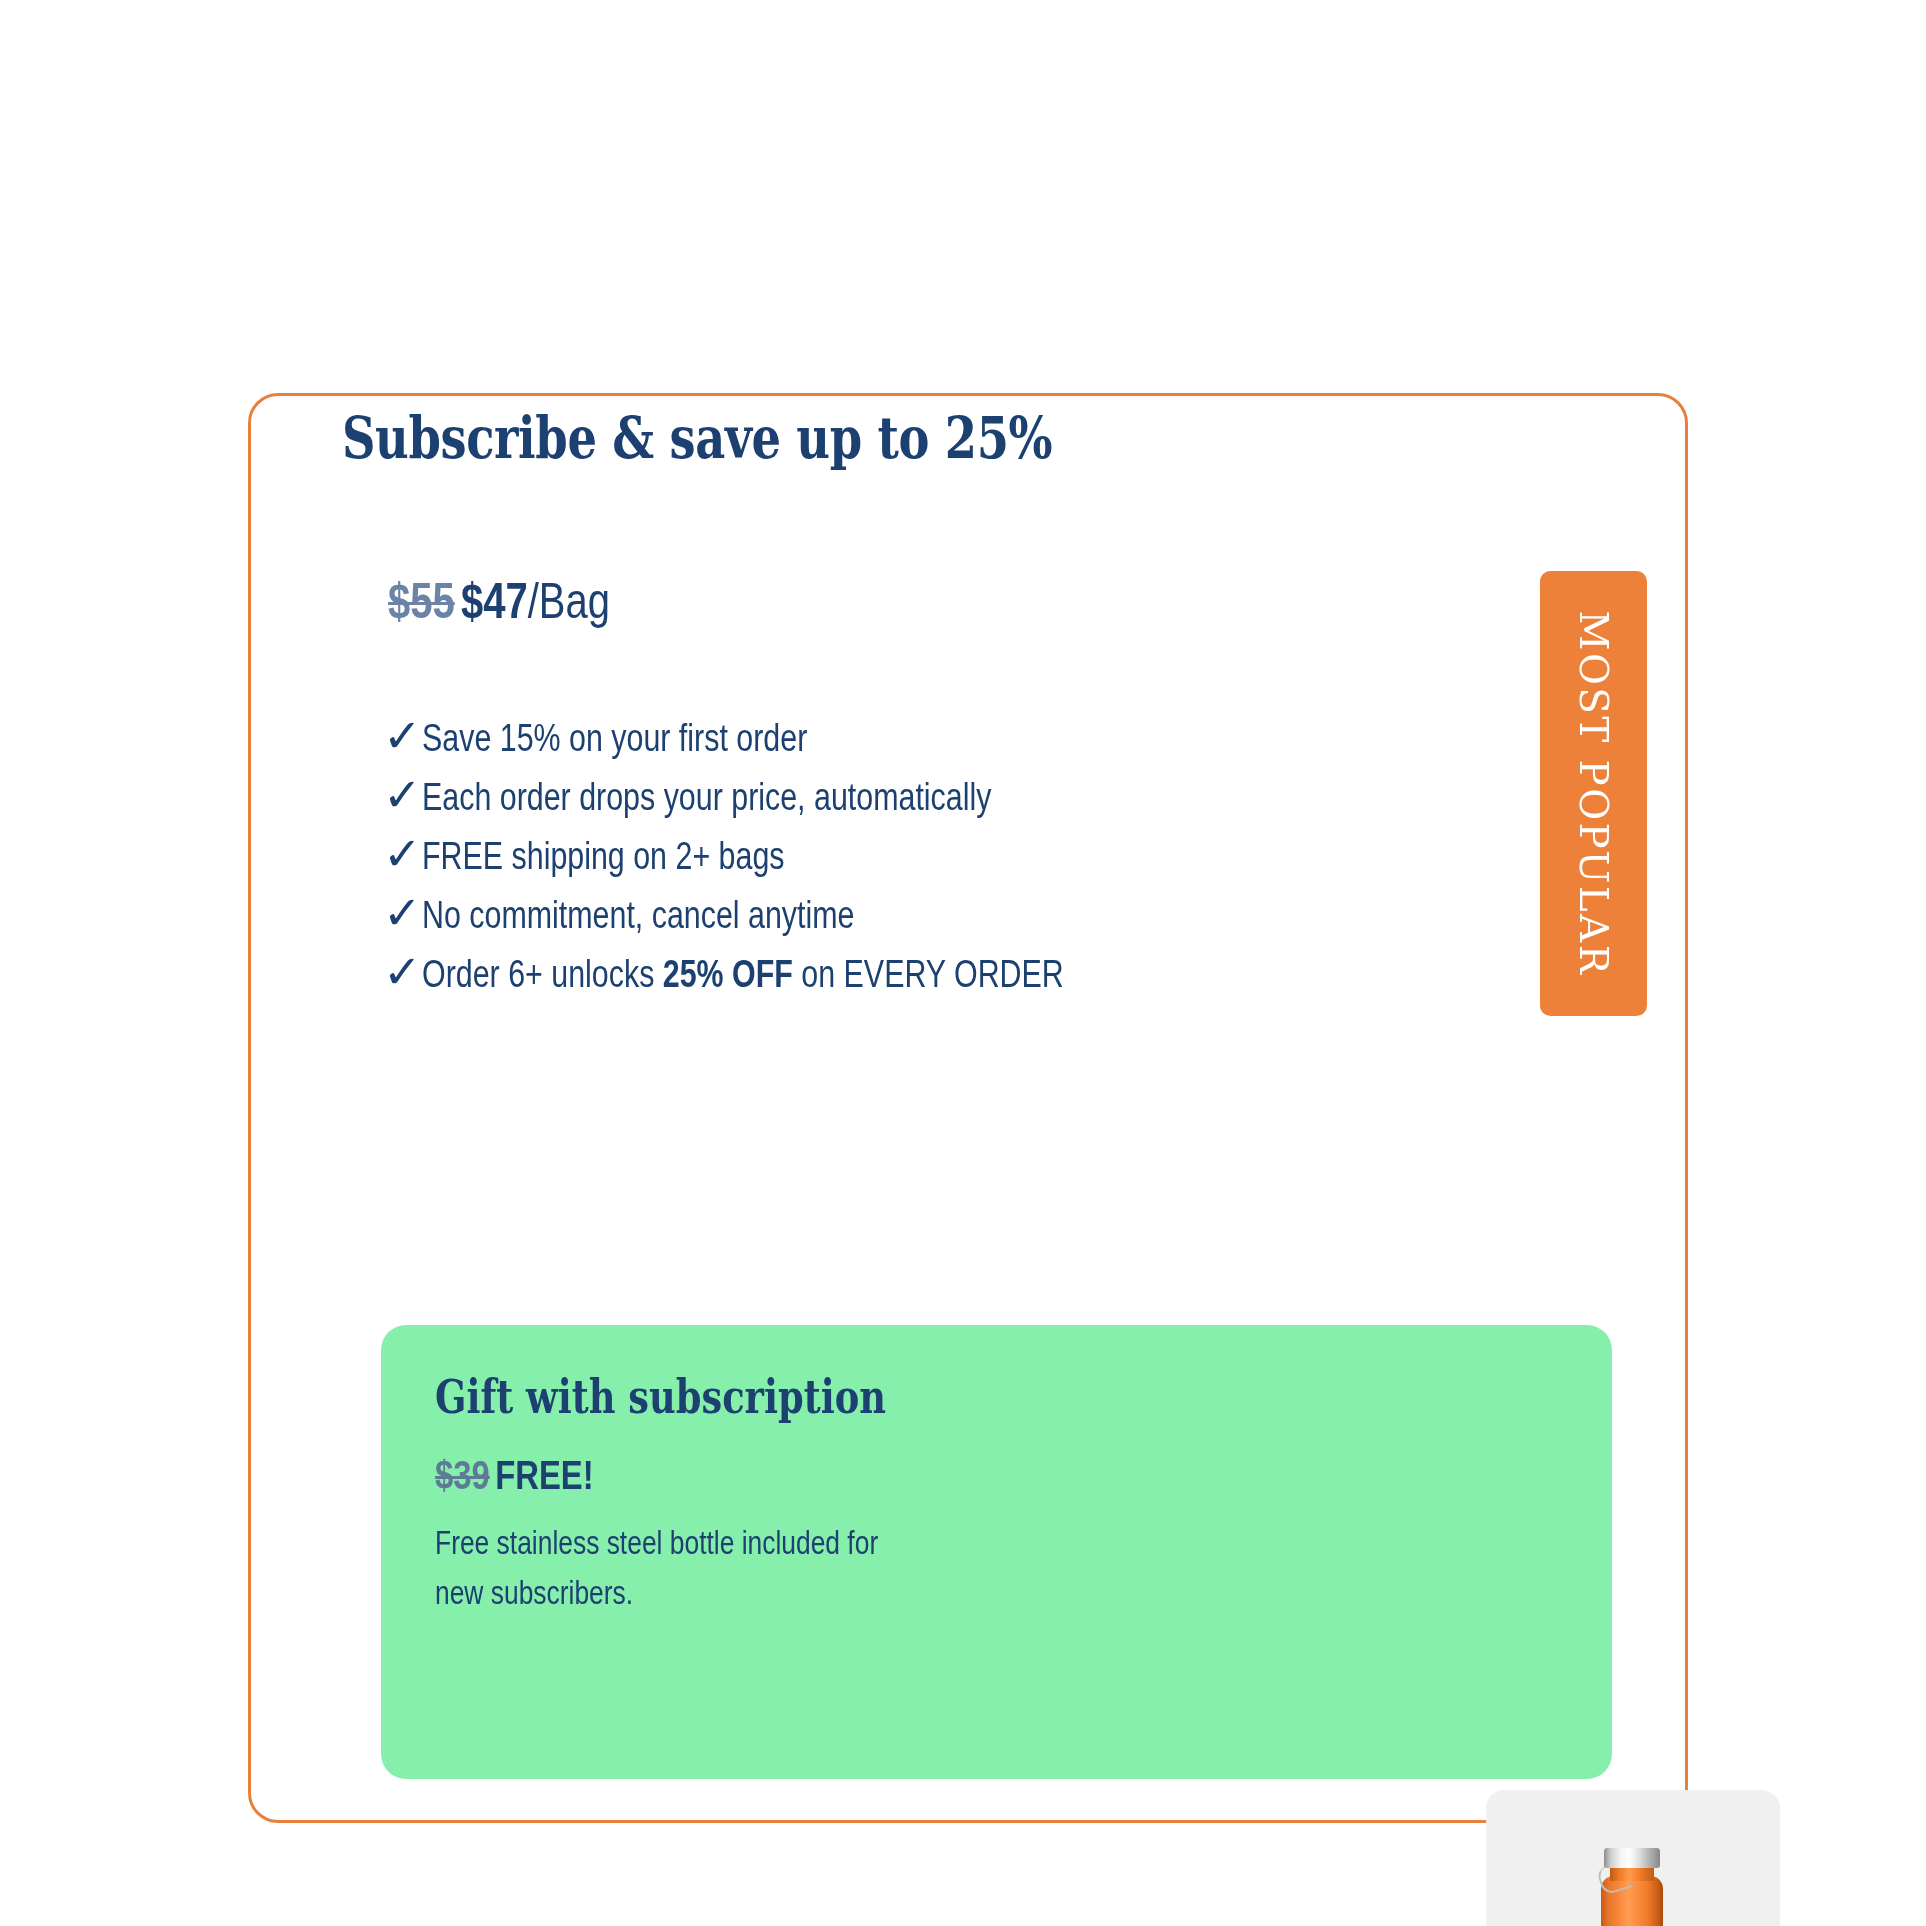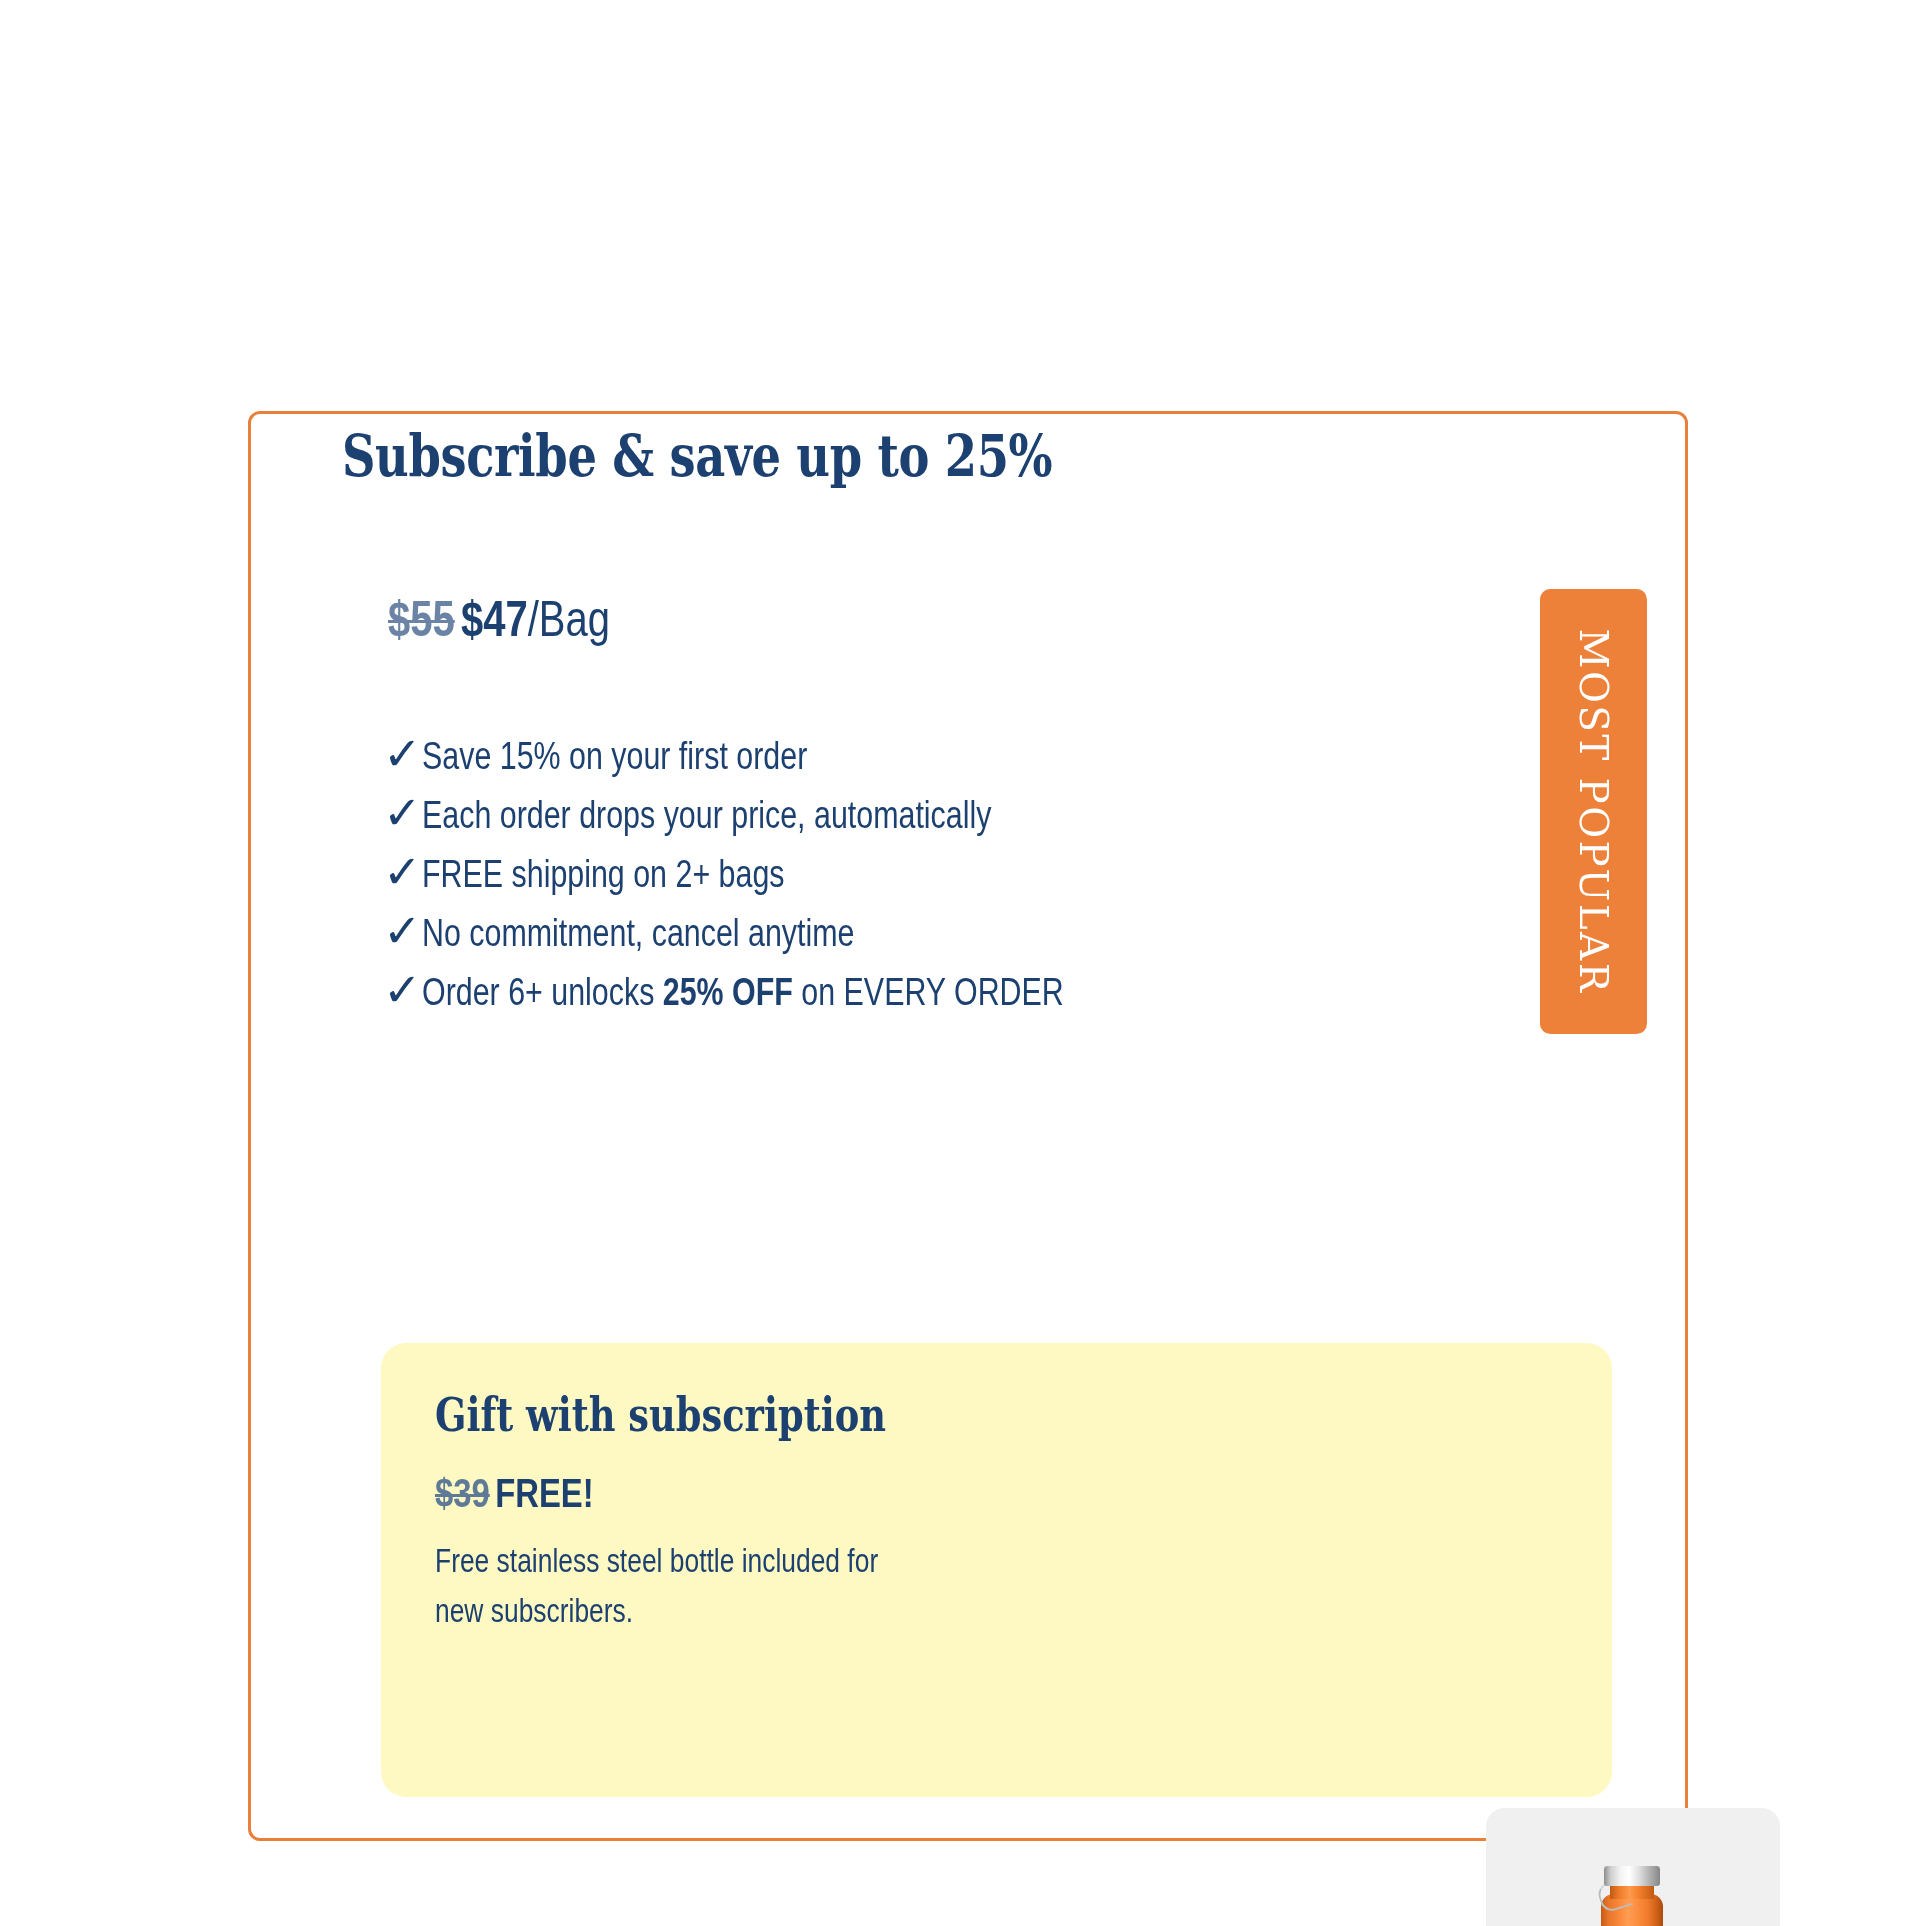--- a/index.html
+++ b/index.html
@@ -12,26 +12,26 @@
     height: 1926px;
     position: relative;
     font-family: "Liberation Sans", sans-serif;
     overflow: hidden;
   }
 
   
   .offer-card {
     position: absolute;
     left: 248px;
-    top: 411px;
+    top: 393px;
     width: 1440px;
     height: 1430px;
     box-sizing: border-box;
     border: 3.4px solid #E8803C;
-    border-radius: 12px;
+    border-radius: 30px;
     background: #ffffff;
   }
 
   
   .card-title {
     position: absolute;
     left: 91px;
     top: 12px;
     font-family: "DejaVu Serif", "Liberation Serif", serif;
     font-weight: 700;
@@ -127,21 +127,21 @@
     color: #ffffff;
   }
 
   
   .gift-panel {
     position: absolute;
     left: 130px;
     top: 929px;
     width: 1231px;
     height: 454px;
-    background: #fef9c3;
+    background: #86efac;
     border-radius: 25px;
   }
   .gift-title {
     position: absolute;
     left: 54px;
     top: 45px;
     font-family: "DejaVu Serif", "Liberation Serif", serif;
     font-weight: 700;
     font-size: 46px;
     color: #1C4070;

